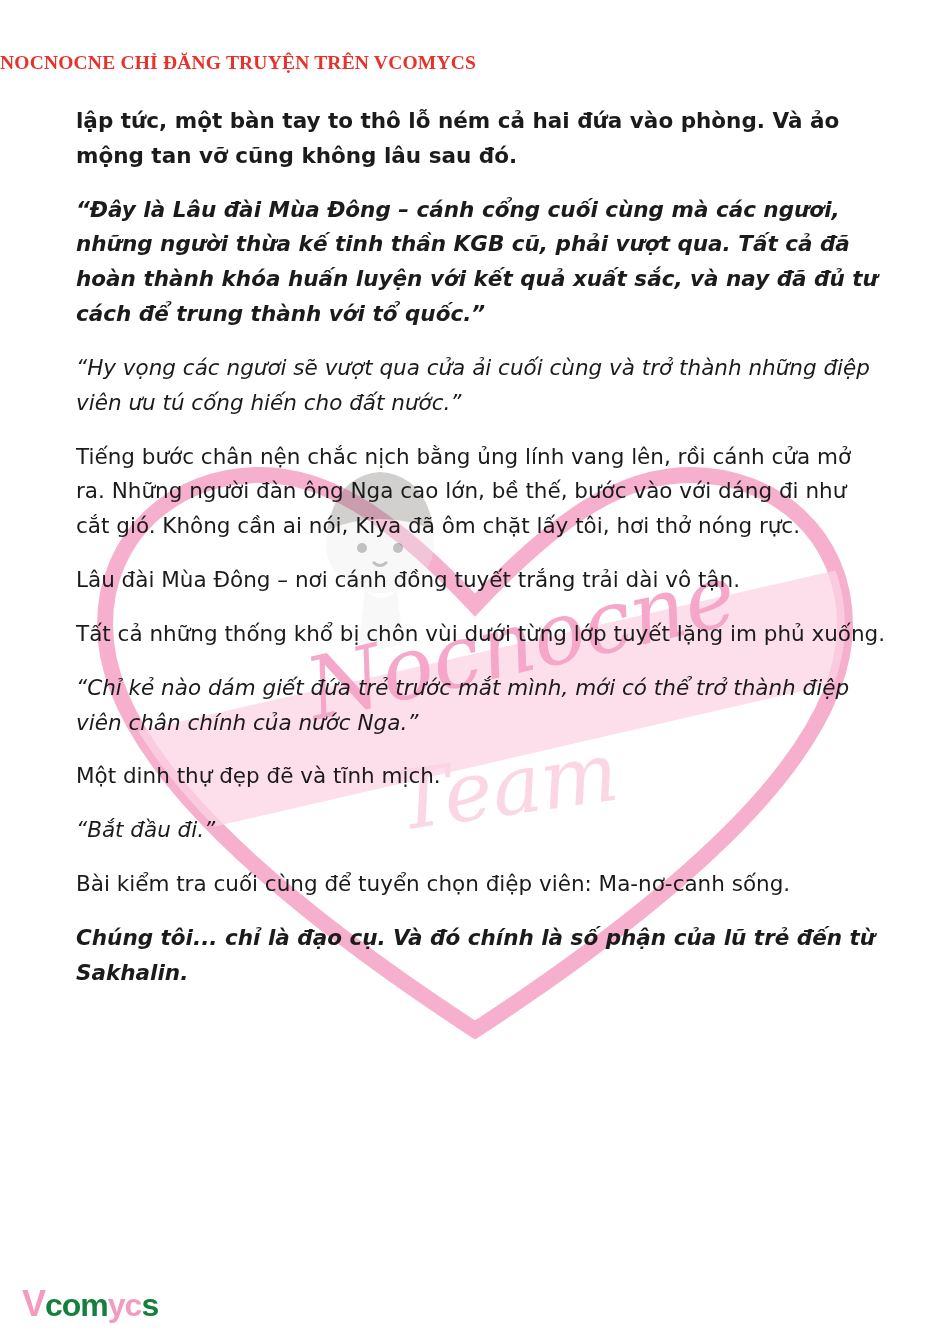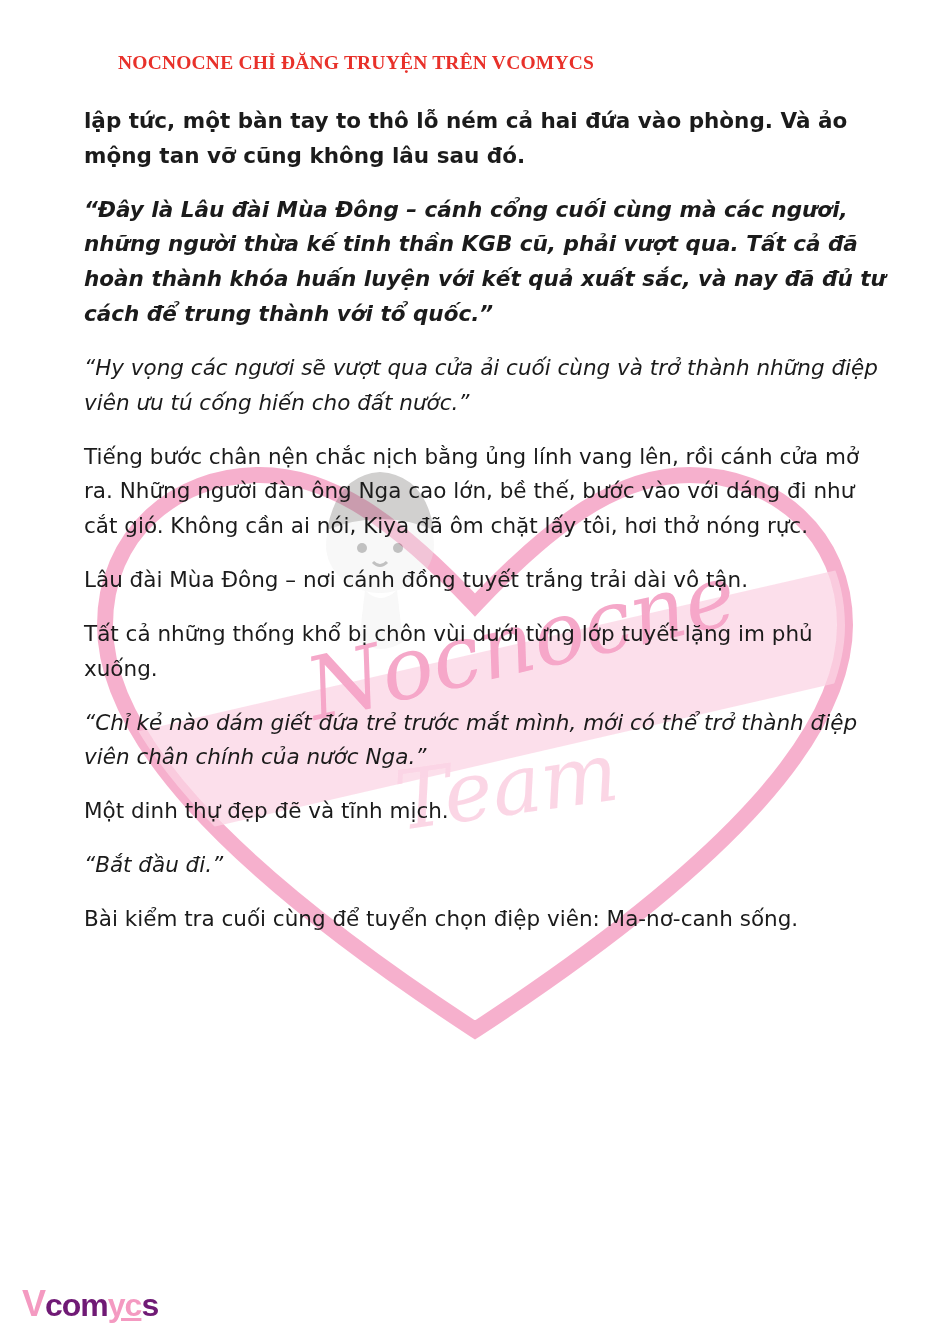--- a/index.html
+++ b/index.html
@@ -29,21 +29,20 @@
   }
   #watermark svg { width: 100%; height: 100%; display: block; }
 
   
   #header-line {
     position: absolute;
     top: 52px;
     left: 0;
     width: 100%;
     text-align: left;
-    padding-left: 118px;
     box-sizing: border-box;
     z-index: 3;
   }
   #header-line .htext {
     font-family: "Liberation Serif", serif;
     font-weight: bold;
     font-size: 19.5px;
     letter-spacing: 0.2px;
     color: #e8312a;
     white-space: nowrap;
@@ -55,21 +54,21 @@
     top: 104px;
     left: 68px;
     width: 818px;
     z-index: 2;
   }
   .para {
     font-family: "DejaVu Sans", sans-serif;
     font-size: 21.5px;
     line-height: 1.62;
     color: #1b1b1b;
-    margin: 0 0 19px 16px;
+    margin: 0 0 19px 8px;
     white-space: pre-wrap;
   }
   .para.bold {
     font-weight: bold;
   }
   .para.italic {
     font-style: italic;
   }
   .para.bolditalic {
     font-weight: bold;
@@ -87,25 +86,24 @@
     font-family: "Liberation Sans", sans-serif;
     font-weight: bold;
     font-size: 32px;
     letter-spacing: -1px;
   }
   #footer-logo .v {
     color: #f49ac1;
     font-size: 36px;
   }
   #footer-logo .rest {
-    color: #701a75;
+    color: #15803d;
   }
   #footer-logo .yc {
     color: #f49ac1;
-    text-decoration: underline;
   }
 </style>
 </head>
 <body>
 
 <div id="watermark">
   <svg viewBox="0 0 820 640" xmlns="http://www.w3.org/2000/svg">
     <defs>
       <clipPath id="heartclip">
         <path d="M410 600 C 150 430, 40 300, 40 195 C 40 105, 110 45, 195 45 C 265 45, 330 90, 410 175 C 490 90, 555 45, 625 45 C 710 45, 780 105, 780 195 C 780 300, 670 430, 410 600 Z"></path>
@@ -140,20 +138,21 @@
   <p class="para bold">lập tức, một bàn tay to thô lỗ ném cả hai đứa vào phòng. Và ảo mộng tan vỡ cũng không lâu sau đó.</p>
   <p class="para bolditalic">“Đây là Lâu đài Mùa Đông – cánh cổng cuối cùng mà các ngươi, những người thừa kế tinh thần KGB cũ, phải vượt qua. Tất cả đã hoàn thành khóa huấn luyện với kết quả xuất sắc, và nay đã đủ tư cách để trung thành với tổ quốc.”</p>
   <p class="para italic">“Hy vọng các ngươi sẽ vượt qua cửa ải cuối cùng và trở thành những điệp viên ưu tú cống hiến cho đất nước.”</p>
   <p class="para">Tiếng bước chân nện chắc nịch bằng ủng lính vang lên, rồi cánh cửa mở ra. Những người đàn ông Nga cao lớn, bề thế, bước vào với dáng đi như cắt gió. Không cần ai nói, Kiya đã ôm chặt lấy tôi, hơi thở nóng rực.</p>
   <p class="para">Lâu đài Mùa Đông – nơi cánh đồng tuyết trắng trải dài vô tận.</p>
   <p class="para">Tất cả những thống khổ bị chôn vùi dưới từng lớp tuyết lặng im phủ xuống.</p>
   <p class="para italic">“Chỉ kẻ nào dám giết đứa trẻ trước mắt mình, mới có thể trở thành điệp viên chân chính của nước Nga.”</p>
   <p class="para">Một dinh thự đẹp đẽ và tĩnh mịch.</p>
   <p class="para italic">“Bắt đầu đi.”</p>
   <p class="para">Bài kiểm tra cuối cùng để tuyển chọn điệp viên: Ma-nơ-canh sống.</p>
+  <p class="para bolditalic">Chúng tôi... chỉ là đạo cụ. Và đó chính là số phận của lũ trẻ đến từ Sakhalin.</p>
 </div>
 
 <div id="footer-logo">
   <span class="v">V</span>
   <span class="rest">com</span>
   <span class="yc">yc</span>
   <span class="rest">s</span>
 </div>
 
 </body></html>

